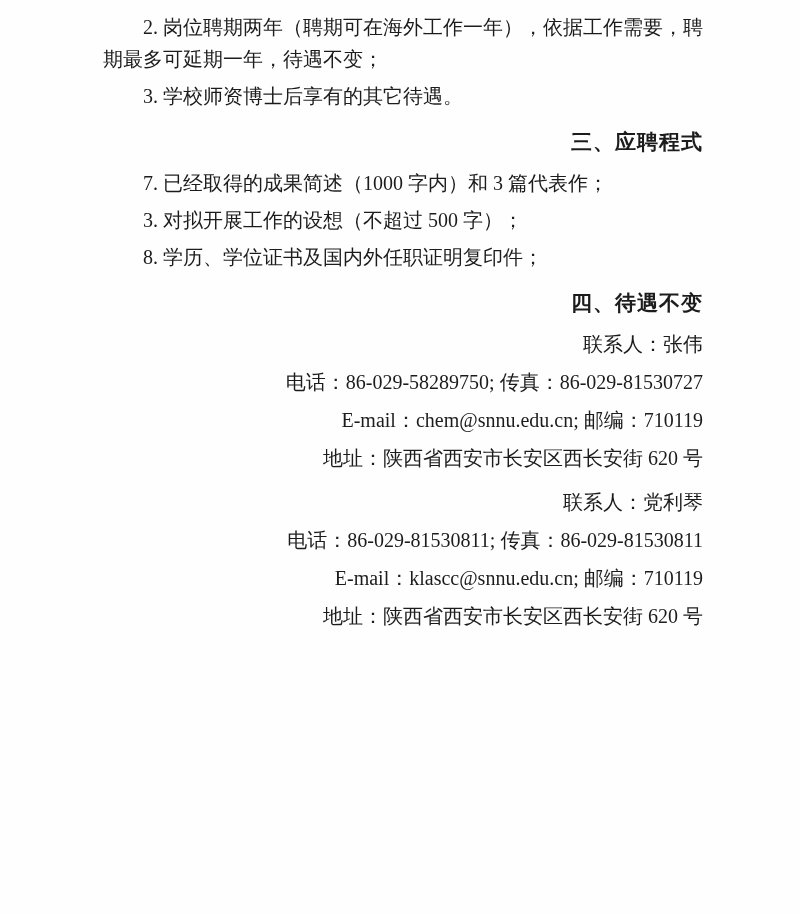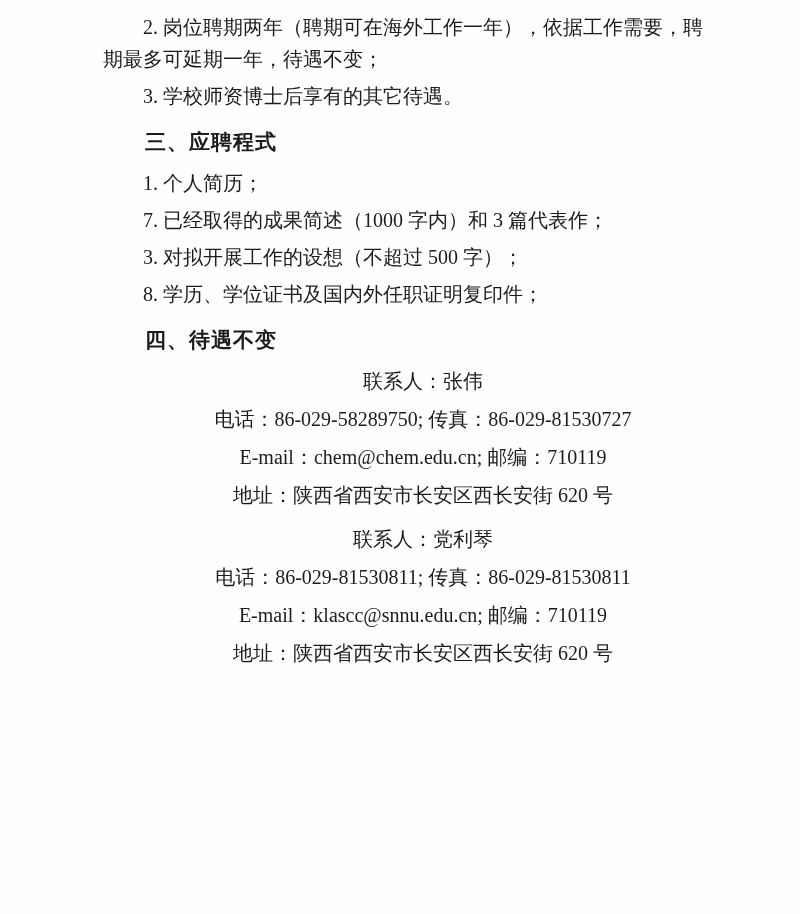--- a/index.html
+++ b/index.html
@@ -25,53 +25,52 @@
     text-align: justify;
     text-indent: 2em;
   }
   .heading {
     font-family: "Liberation Sans", "DejaVu Sans", sans-serif;
     font-weight: 700;
     font-size: 21px;
     letter-spacing: 1px;
     margin: 14px 0 9px 0;
     text-indent: 2em;
-    text-align: left;
+    text-align: right;
     line-height: 32px;
   }
   .contact-group {
     margin: 0 0 12px 0;
   }
   .contact-line {
     margin: 0 0 6px 0;
     text-indent: 2em;
-    text-align: center;
+    text-align: right;
   }
 </style>
 </head>
 <body>
 
 <div class="page">
 
   <p class="para">2. 岗位聘期两年（聘期可在海外工作一年），依据工作需要，聘期最多可延期一年，待遇不变；</p>
   <p class="para">3. 学校师资博士后享有的其它待遇。</p>
 
   <h2 class="heading">三、应聘程式</h2>
 
-  <p class="para">1. 个人简历；</p>
   <p class="para">7. 已经取得的成果简述（1000 字内）和 3 篇代表作；</p>
   <p class="para">3. 对拟开展工作的设想（不超过 500 字）；</p>
   <p class="para">8. 学历、学位证书及国内外任职证明复印件；</p>
 
   <h2 class="heading">四、待遇不变</h2>
 
   <div class="contact-group">
     <p class="contact-line"><span>联系人</span><span>：</span><span>张伟</span></p>
     <p class="contact-line"><span>电话</span><span>：</span><span>86-029-58289750</span><span>; </span><span>传真</span><span>：</span><span>86-029-81530727</span></p>
-    <p class="contact-line"><span>E-mail</span><span>：</span><span>chem@chem.edu.cn</span><span>; </span><span>邮编</span><span>：</span><span>710119</span></p>
+    <p class="contact-line"><span>E-mail</span><span>：</span><span>chem@snnu.edu.cn</span><span>; </span><span>邮编</span><span>：</span><span>710119</span></p>
     <p class="contact-line"><span>地址</span><span>：</span><span>陕西省西安市长安区西长安街 620 号</span></p>
   </div>
 
   <div class="contact-group">
     <p class="contact-line"><span>联系人</span><span>：</span><span>党利琴</span></p>
     <p class="contact-line"><span>电话</span><span>：</span><span>86-029-81530811</span><span>; </span><span>传真</span><span>：</span><span>86-029-81530811</span></p>
     <p class="contact-line"><span>E-mail</span><span>：</span><span>klascc@snnu.edu.cn</span><span>; </span><span>邮编</span><span>：</span><span>710119</span></p>
     <p class="contact-line"><span>地址</span><span>：</span><span>陕西省西安市长安区西长安街 620 号</span></p>
   </div>
 

